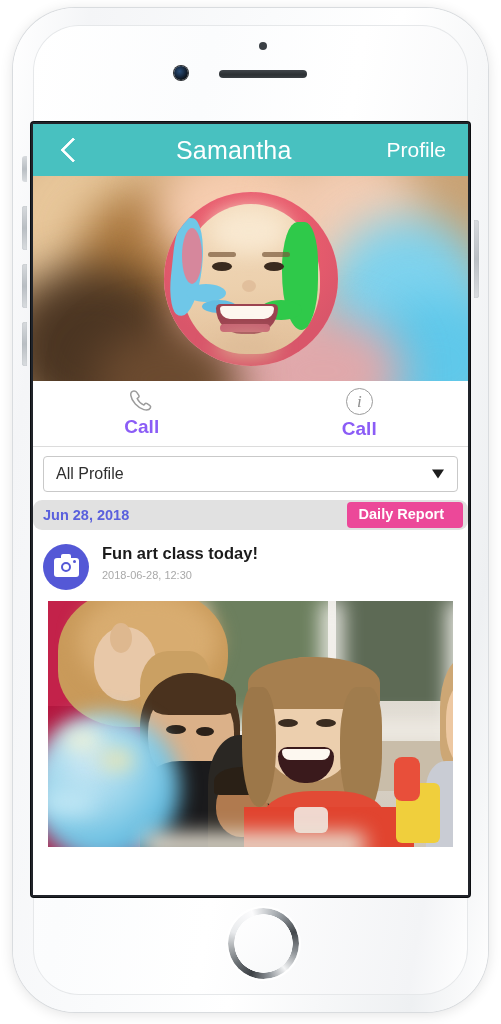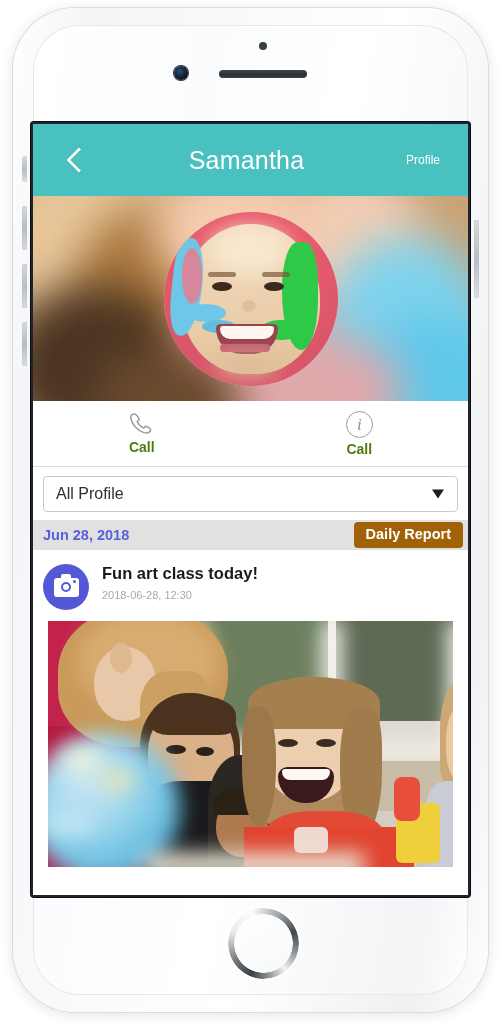--- a/index.html
+++ b/index.html
@@ -80,37 +80,37 @@
     background:#21242a;border-radius:3px;
     box-shadow:0 0 0 1px #0c0e11;
   }
   .screen{
     position:absolute;left:33px;top:124px;width:435px;height:771px;
     background:#ffffff;overflow:hidden;
   }
 
   
   .appbar{
-    position:relative;height:72px;background:#48c1c0;
-    display:flex;align-items:center;padding:0 28px;box-sizing:border-box;
+    position:relative;height:52px;background:#48c1c0;
+    display:flex;align-items:center;padding:0 22px;box-sizing:border-box;
   }
   .back-chevron{
     width:26px;height:26px;position:relative;flex:0 0 26px;cursor:pointer;
   }
   .back-chevron::before{
     content:"";position:absolute;left:9px;top:4px;width:15px;height:15px;
     border-left:3px solid #fff;border-bottom:3px solid #fff;
     transform:rotate(45deg);border-radius:1px;
   }
   .appbar-title{
     flex:1;text-align:center;color:#ffffff;font-size:25px;letter-spacing:.2px;
     font-family:"Liberation Sans",sans-serif;
   }
   .appbar-action{
-    color:#ffffff;font-size:12px;flex:0 0 auto;cursor:pointer;
+    color:#ffffff;font-size:21px;flex:0 0 auto;cursor:pointer;
   }
 
   
   .hero{
     position:relative;height:205px;overflow:hidden;
     background:#caa375;
   }
   .hero-bg{position:absolute;inset:0;}
   .hero-bg .blob{position:absolute;border-radius:50%;filter:blur(22px);}
   .avatar{
@@ -121,21 +121,21 @@
   .avatar .layer{position:absolute;}
 
   
   .actions{
     display:flex;height:65px;border-bottom:1px solid #dcdcdc;background:#fff;
   }
   .action{
     flex:1;display:flex;flex-direction:column;align-items:center;justify-content:center;
     gap:3px;cursor:pointer;
   }
-  .action-label{font-size:14px;color:#4d7c0f;font-weight:bold;}
+  .action-label{font-size:19px;color:#8b5cf6;font-weight:bold;}
   .ic-phone{width:26px;height:24px;}
   .ic-info{width:25px;height:25px;border-radius:50%;border:1.6px solid #9b9b9b;
     color:#8e8e8e;font-family:"Liberation Serif",serif;font-size:17px;font-style:italic;
     display:flex;align-items:center;justify-content:center;line-height:1;}
   .ic-pinwheel{width:28px;height:28px;position:relative;}
   .ic-pinwheel i{
     position:absolute;left:50%;top:50%;width:4.6px;height:10px;border-radius:2.6px;
     transform-origin:50% 50%;display:block;
   }
 
@@ -148,26 +148,26 @@
   .select-value{font-size:16px;color:#2f2f2f;}
   .caret{
     position:absolute;right:13px;top:50%;transform:translateY(-50%);
     width:0;height:0;border-left:6.5px solid transparent;border-right:6.5px solid transparent;
     border-top:9px solid #1d1d1d;
   }
 
   
   .datebar{
     height:30px;background:#e1e1e1;display:flex;align-items:center;
-    padding:0 5px 0 10px;box-sizing:border-box;justify-content:space-between;
+    padding:0 5px 0 10px;box-sizing:border-box;justify-content:space-between;border-radius:9px;
   }
   .datebar-label{font-size:14.5px;color:#5a60dd;font-weight:bold;}
   .report-btn{
-    background:#a16207;color:#fff;font-size:14.5px;font-weight:bold;
-    border-radius:4px;padding:5px 12px 6px 12px;cursor:pointer;line-height:1;
+    background:#ec4899;color:#fff;font-size:14.5px;font-weight:bold;
+    border-radius:4px;padding:5px 19px 6px 12px;cursor:pointer;line-height:1;
   }
 
   
   .feed{padding:12px 10px 0 10px;background:#fff;}
   .feed-head{display:flex;gap:13px;align-items:flex-start;}
   .feed-icon{
     width:46px;height:46px;border-radius:50%;background:#5458d6;flex:0 0 46px;
     display:flex;align-items:center;justify-content:center;margin-top:2px;
   }
   .cam{position:relative;width:25px;height:19px;background:#fff;border-radius:3px;}

